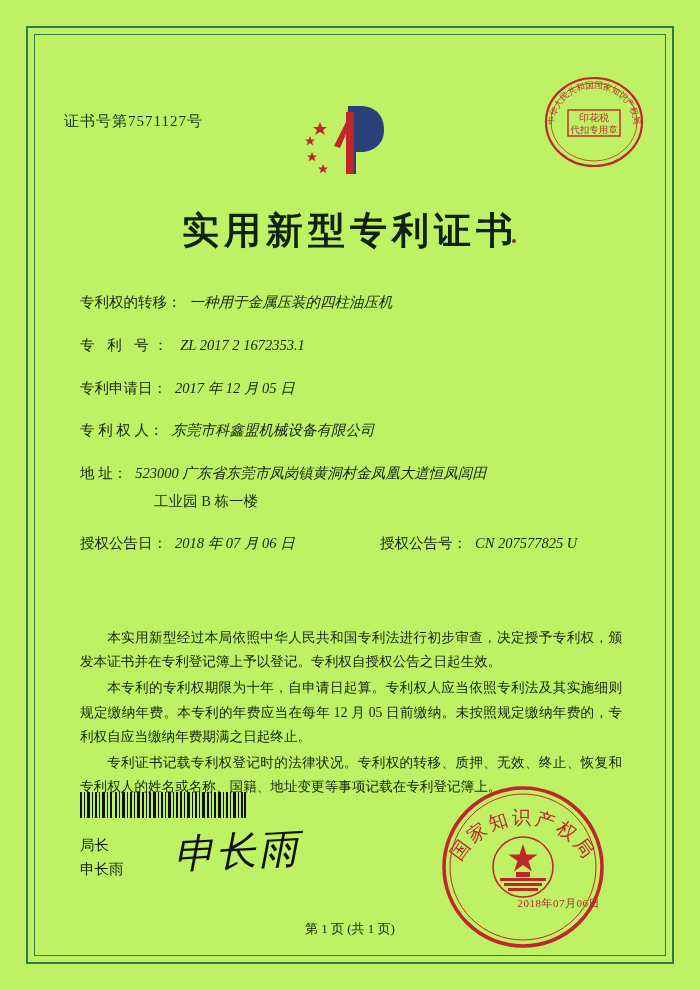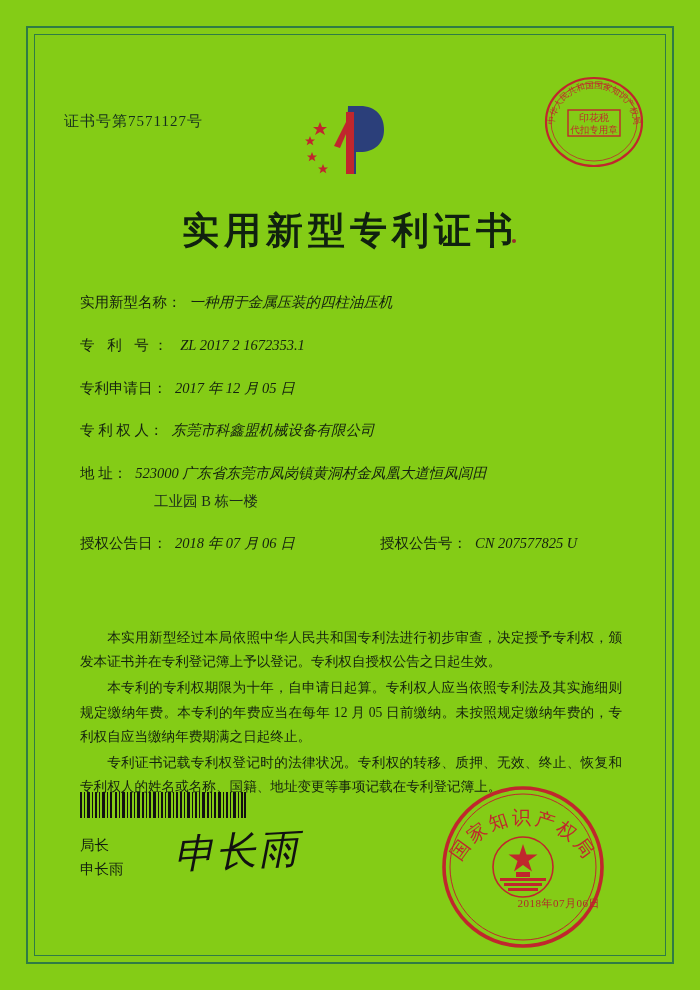--- a/index.html
+++ b/index.html
@@ -12,21 +12,21 @@
     height: 990px;
     font-family: "Liberation Serif", "DejaVu Serif", serif;
     color: #1b2b1b;
     position: relative;
     overflow: hidden;
   }
 
   .page {
     position: absolute;
     inset: 0;
-    background: #84cc16;
+    background: #bef264;
     padding-left: 12px;
   }
 
   
   .border-outer {
     position: absolute;
     left: 26px;
     top: 26px;
     right: 26px;
     bottom: 26px;
@@ -261,21 +261,21 @@
         </text>
       </svg>
     </div>
 
     <div class="title">实用新型专利证书</div>
     <div class="title-dot"></div>
 
     <div class="fields">
 
       <div class="field-row">
-        <span class="field-label">实用新型名称：</span>
+        <span class="field-label">专利权的转移：</span>
         <span class="field-value">一种用于金属压装的四柱油压机</span>
       </div>
 
 
       <div class="field-row">
         <span class="field-label spaced">专 利 号：</span>
         <span class="field-value">ZL 2017 2 1672353.1</span>
       </div>
 
       <div class="field-row">
@@ -381,15 +381,16 @@
         <path d="M70 106 h30 v3 h-30 z" fill="#c0272d"></path>
         <path d="M78 90 h14 v5 h-14 z" fill="#c0272d"></path>
         <path id="arcBottomTop" d="M17 95 A70 70 0 0 1 153 95" fill="none"></path>
         <text font-size="19" fill="#c0272d" font-family="DejaVu Serif, serif" letter-spacing="3">
           <textPath href="#arcBottomTop" startOffset="50%" text-anchor="middle">国家知识产权局</textPath>
         </text>
       </svg>
     </div>
     <div class="seal-date">2018年07月06日</div>
 
+    <div class="footer">第 1 页 (共 1 页)</div>
 
   </div>
 </div>
 
 </body></html>

